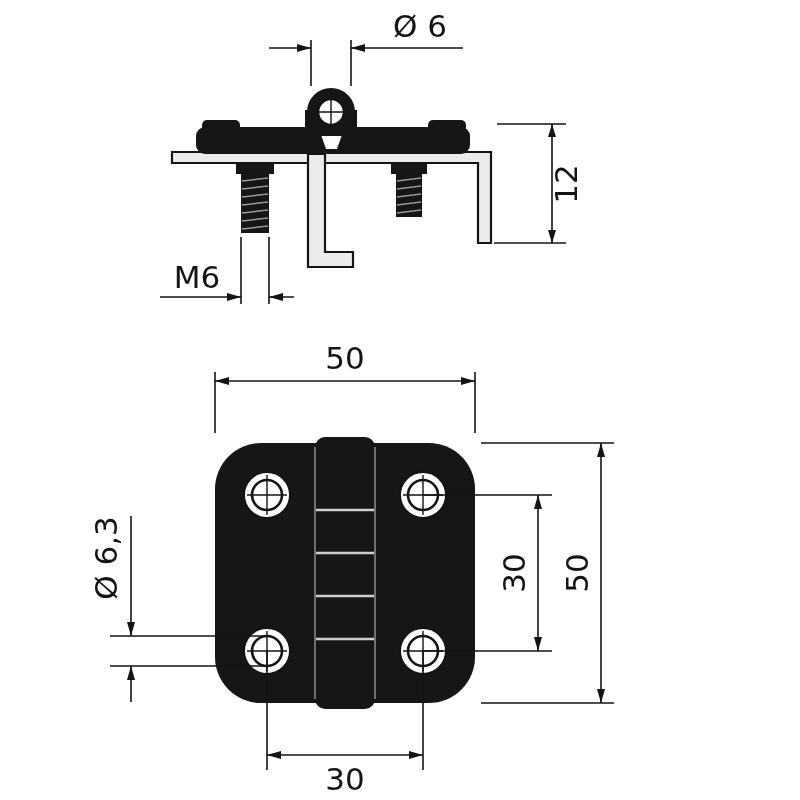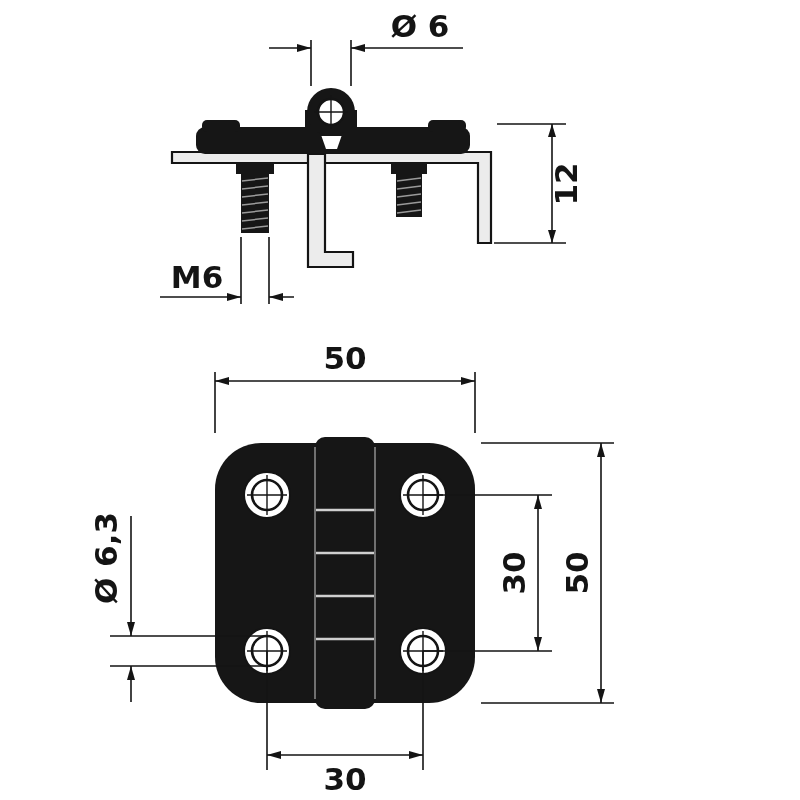--- a/index.html
+++ b/index.html
@@ -1,16 +1,16 @@
 <!DOCTYPE html>
 <html><head>
 <meta charset="utf-8">
 <style>
   html,body{margin:0;padding:0;background:#ffffff;}
-  .page{width:800px;height:800px;background:#ffffff;position:relative;overflow:hidden;font-weight:bold;}
+  .page{width:800px;height:800px;background:#ffffff;position:relative;overflow:hidden;}
   svg{display:block;}
   .dimline{stroke:#141414;stroke-width:1.6;fill:none;}
   .objline{stroke:#141414;stroke-width:2.2;}
   .arr{fill:#141414;stroke:none;}
   .dimtext{font-family:"DejaVu Sans","Liberation Sans",sans-serif;font-size:31px;fill:#141414;text-anchor:middle;}
   .thread{stroke:#9a9a9a;stroke-width:1.5;fill:none;}
   .gap{stroke:#cfcfcf;stroke-width:2.4;fill:none;}
   .edge{stroke:#8f8f8f;stroke-width:1.5;fill:none;}
   .cross{stroke:#141414;stroke-width:1.4;fill:none;}
 </style>

